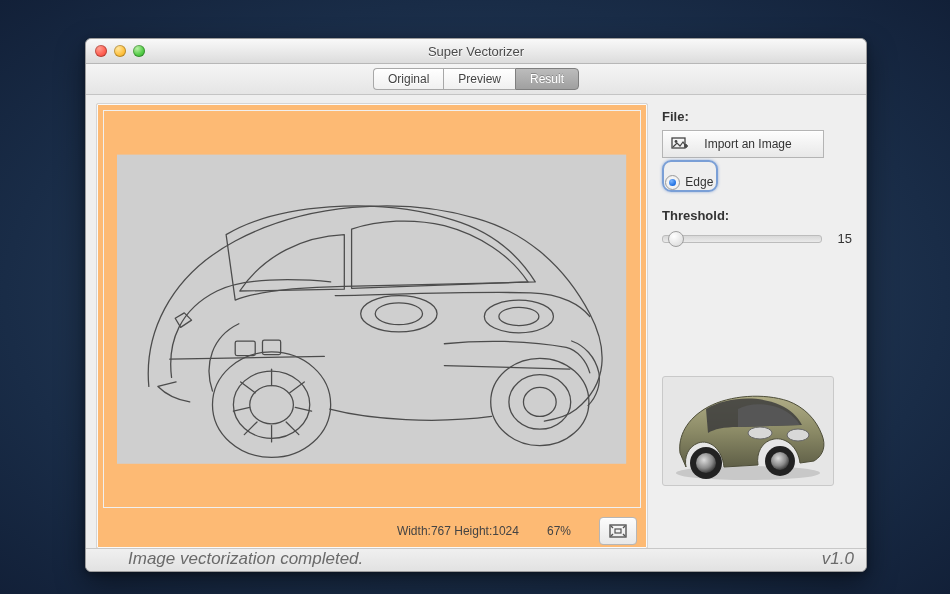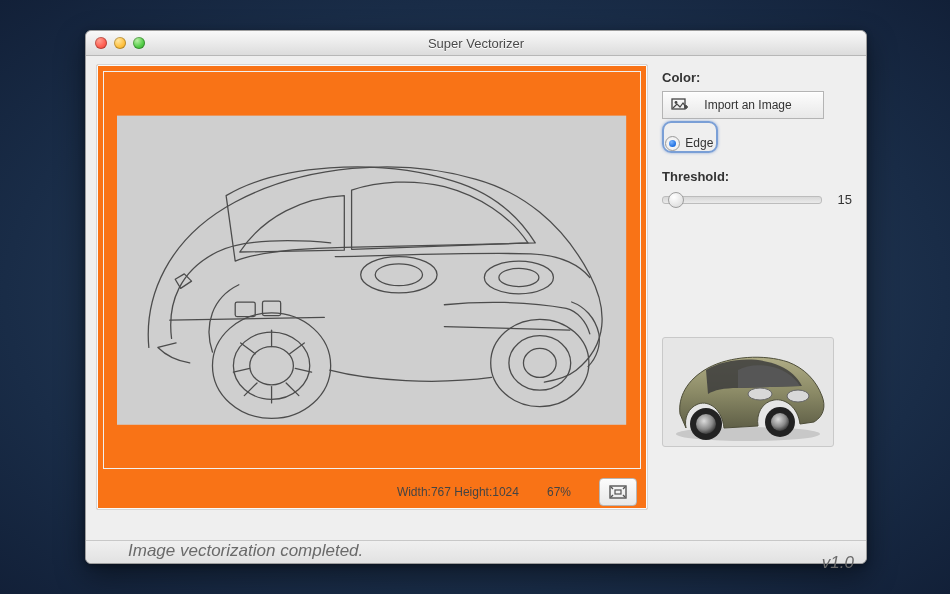--- a/index.html
+++ b/index.html
@@ -1,67 +1,74 @@
 <!DOCTYPE html>
 <html><head>
 <meta charset="utf-8">
 <style>
   html,body{margin:0;padding:0;width:950px;height:594px;overflow:hidden;font-family:"Lucida Grande","Helvetica Neue",Arial,sans-serif;font-size:13px;color:#333;}
   body{background:radial-gradient(ellipse at center,#2e4766 0%,#192c47 70%,#122038 100%);}
-  .window{position:absolute;left:85px;top:30px;width:780px;height:532px;background:#efefef;border:1px solid #9d9d9d;border-radius:6px;box-shadow:0 12px 30px rgba(0,0,0,.45),0 2px 6px rgba(0,0,0,.3);}
+  .window{position:absolute;left:85px;top:38px;width:780px;height:532px;background:#efefef;border:1px solid #9d9d9d;border-radius:6px;box-shadow:0 12px 30px rgba(0,0,0,.45),0 2px 6px rgba(0,0,0,.3);}
   .titlebar{height:24px;background:linear-gradient(#f9f9f9,#dcdcdc);border-bottom:1px solid #b7b7b7;border-radius:6px 6px 0 0;display:flex;align-items:center;position:relative;}
   .traffic{display:flex;gap:7px;margin-left:9px;}
   .tl{width:12px;height:12px;border-radius:50%;box-shadow:inset 0 0 0 1px rgba(0,0,0,.25);}
   .tl.r{background:radial-gradient(circle at 35% 30%,#ff9e91,#ff5f52 55%,#e0443a);}
   .tl.y{background:radial-gradient(circle at 35% 30%,#ffe6a0,#ffc13f 55%,#e6a524);}
   .tl.g{background:radial-gradient(circle at 35% 30%,#b8f0a4,#53cc47 55%,#34a82c);}
   .title{position:absolute;left:0;right:0;text-align:center;font-size:13px;color:#4a4a4a;text-shadow:0 1px 0 #fff;pointer-events:none;}
   .toolbar{height:30px;background:linear-gradient(#f5f5f5,#e5e5e5);border-bottom:1px solid #c4c4c4;display:flex;align-items:center;justify-content:center;}
   .segmented{display:inline-flex;height:22px;}
   .seg{padding:0 14px;line-height:20px;font-size:12px;background:linear-gradient(#ffffff,#f0f0f0);border:1px solid #a8a8a8;border-right-width:0;cursor:default;color:#444;text-shadow:0 1px 0 #fff;}
   .seg:first-child{border-radius:4px 0 0 4px;}
   .seg:last-child{border-right-width:1px;border-radius:0 4px 4px 0;}
   .seg.active{background:linear-gradient(#bcbcbc,#a0a0a0);border-color:#7f7f7f;color:#fff;text-shadow:0 -1px 0 rgba(0,0,0,.25);}
   .content{display:flex;height:calc(100% - 24px - 30px - 22px);}
   .canvas-pane{flex:1;padding:8px 6px 4px 10px;}
-  .canvas-surface{background:#f97316;border:1px solid #d5d5d5;border-radius:2px;height:100%;display:flex;flex-direction:column;box-shadow:inset 0 0 0 1px #fafafa;}
+  .canvas-surface{background:#fdba74;border:1px solid #d5d5d5;border-radius:2px;height:100%;display:flex;flex-direction:column;box-shadow:inset 0 0 0 1px #fafafa;}
   .canvas-area{flex:1;margin:6px;border:1px solid #f0f0f0;display:flex;align-items:center;justify-content:center;overflow:hidden;}
   .art{width:95%;height:90%;}
   .canvas-footer{height:34px;display:flex;align-items:center;justify-content:flex-end;gap:28px;padding:0 10px;font-size:12px;color:#444;}
   .fit-btn{width:36px;height:26px;background:linear-gradient(#fcfcfc,#e8e8e8);border:1px solid #b6b6b6;border-radius:4px;display:flex;align-items:center;justify-content:center;cursor:default;box-shadow:inset 0 1px 0 #fff;}
   .side{width:190px;padding:10px 14px 8px 8px;}
   .section-label{font-weight:bold;font-size:13px;color:#333;margin:4px 0 6px;}
   .osx-btn{width:160px;height:26px;margin-bottom:8px;background:linear-gradient(#fdfdfd,#e8e8e8);border:1px solid #b4b4b4;border-radius:0;display:flex;align-items:center;cursor:default;box-shadow:inset 0 1px 0 #fff;}
   .osx-btn .ic{width:22px;display:flex;align-items:center;justify-content:center;margin-left:6px;}
   .osx-btn .lbl{flex:1;text-align:center;font-size:12px;color:#333;padding-right:18px;}
   .radio-row{display:flex;align-items:center;gap:4px;font-size:12px;color:#333;height:20px;}
   .radio-focus{display:inline-block;border:2px solid #7a9fd6;border-radius:9px;padding:12px 3px 0 1px;box-shadow:0 0 3px rgba(120,155,214,.8);}
   .radio{width:13px;height:13px;border-radius:50%;border:1px solid #9a9a9a;background:radial-gradient(#fff,#e8e8e8);display:inline-flex;align-items:center;justify-content:center;vertical-align:middle;}
   .radio .dot{width:7px;height:7px;border-radius:50%;background:radial-gradient(circle at 35% 30%,#7ab5ff,#1f6fe0 70%);} 
   .slider-row{display:flex;align-items:center;gap:16px;margin-top:8px;}
   .slider-track{position:relative;flex:1;height:6px;background:linear-gradient(#d8d8d8,#eaeaea);border:1px solid #bcbcbc;border-radius:3px;}
   .slider-thumb{position:absolute;top:50%;width:14px;height:14px;border-radius:50%;background:radial-gradient(circle at 35% 30%,#ffffff,#d6d6d6);border:1px solid #9e9e9e;transform:translate(-50%,-50%);} 
   .thumb-panel{margin-top:130px;width:170px;height:108px;background:#e6e6e6;border:1px solid #c9c9c9;border-radius:3px;display:flex;align-items:center;justify-content:center;overflow:hidden;}
   .statusbar{position:absolute;bottom:0;left:0;right:0;height:22px;background:linear-gradient(#f0f0f0,#e2e2e2);border-top:1px solid #c8c8c8;border-radius:0 0 6px 6px;display:flex;align-items:flex-start;justify-content:space-between;padding:0 12px 0 42px;font-size:17px;color:#6a6a6a;font-style:italic;}
-  .statusbar .ver{font-style:italic;margin-top:12px;}
+  .statusbar .ver{font-style:italic;}
 </style>
 </head>
 <body>
 
 <div class="window">
 
   <div class="titlebar">
     <div class="traffic">
       <div class="tl r"></div>
       <div class="tl y"></div>
       <div class="tl g"></div>
     </div>
     <div class="title">Super Vectorizer</div>
   </div>
 
+  <div class="toolbar">
+    <div class="segmented">
+      <div class="seg">Original</div>
+      <div class="seg">Preview</div>
+      <div class="seg active">Result</div>
+    </div>
+  </div>
 
   <div class="content">
 
     <div class="canvas-pane">
       <div class="canvas-surface">
         <div class="canvas-area">
           <svg class="art" viewBox="0 0 560 340">
             <rect x="0" y="0" width="560" height="340" fill="#cfcfcf"></rect>
             <g fill="none" stroke="#4c4c4c" stroke-width="1.4" stroke-linejoin="round" stroke-linecap="round">
               <path d="M35 255 C30 200 55 135 130 95 C205 55 310 45 395 70 C445 84 490 118 520 175 C540 213 540 252 505 280 C500 284 488 290 470 293"></path>
@@ -111,21 +118,21 @@
               <rect x="1" y="1" width="16" height="12" fill="none" stroke="#555" stroke-width="1.4"></rect>
               <path d="M4 4 L2 2 M14 4 L16 2 M4 10 L2 12 M14 10 L16 12" stroke="#555" stroke-width="1.4"></path>
               <rect x="6" y="5" width="6" height="4" fill="none" stroke="#555" stroke-width="1.2"></rect>
             </svg>
           </div>
         </div>
       </div>
     </div>
 
     <div class="side">
-      <div class="section-label">Color:</div>
+      <div class="section-label">File:</div>
 
       <div class="osx-btn">
         <span class="ic">
           <svg width="18" height="14" viewBox="0 0 18 14">
               <rect x="1" y="1" width="13" height="10" fill="none" stroke="#444" stroke-width="1.3"></rect>
               <circle cx="5" cy="4.5" r="1.4" fill="#444"></circle>
               <path d="M2 10 L6 6 L9 9 L12 5 L14 8" fill="none" stroke="#444" stroke-width="1.2"></path>
               <path d="M13 9 L17 9 M15 7 L15 11" stroke="#444" stroke-width="1.6"></path>
             </svg>
         </span>

